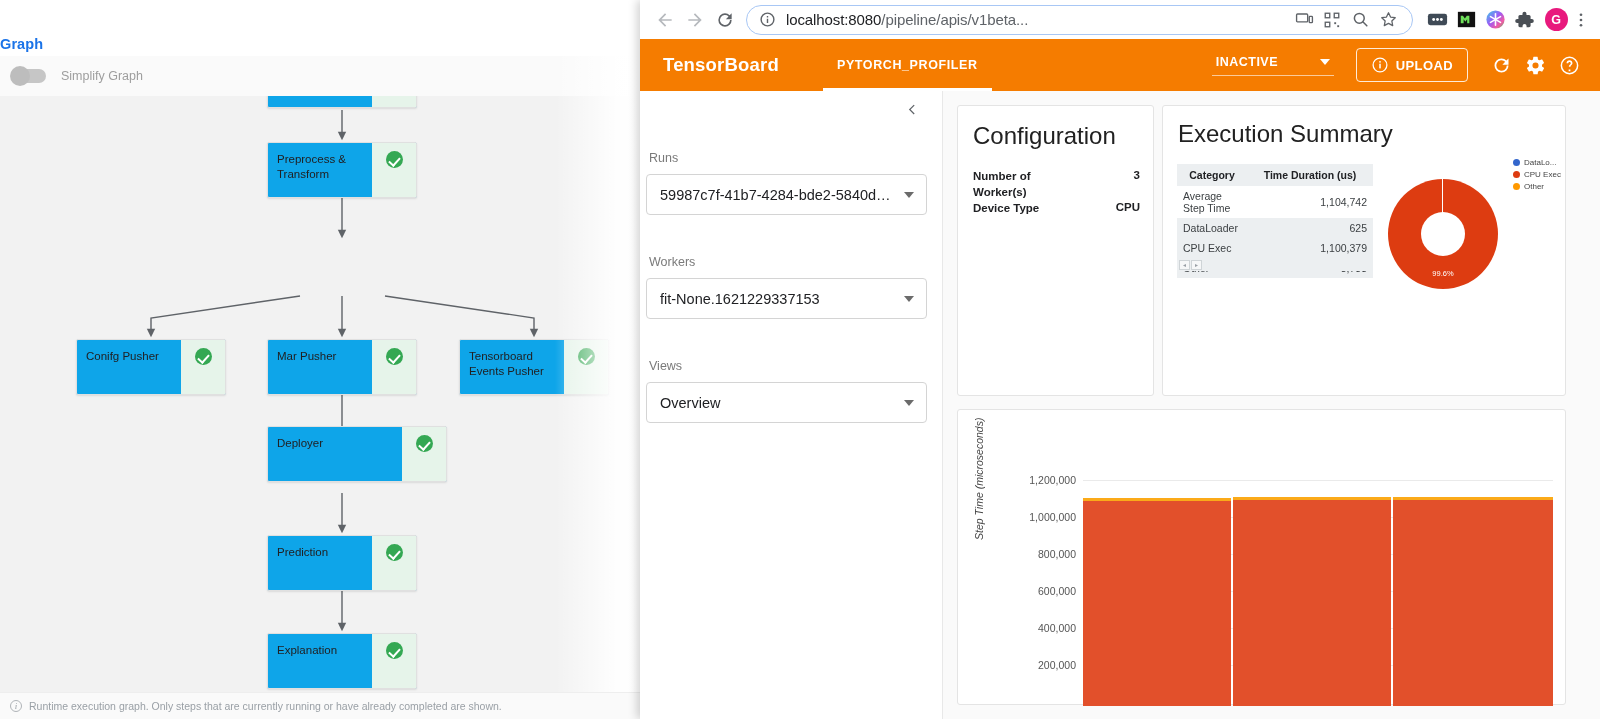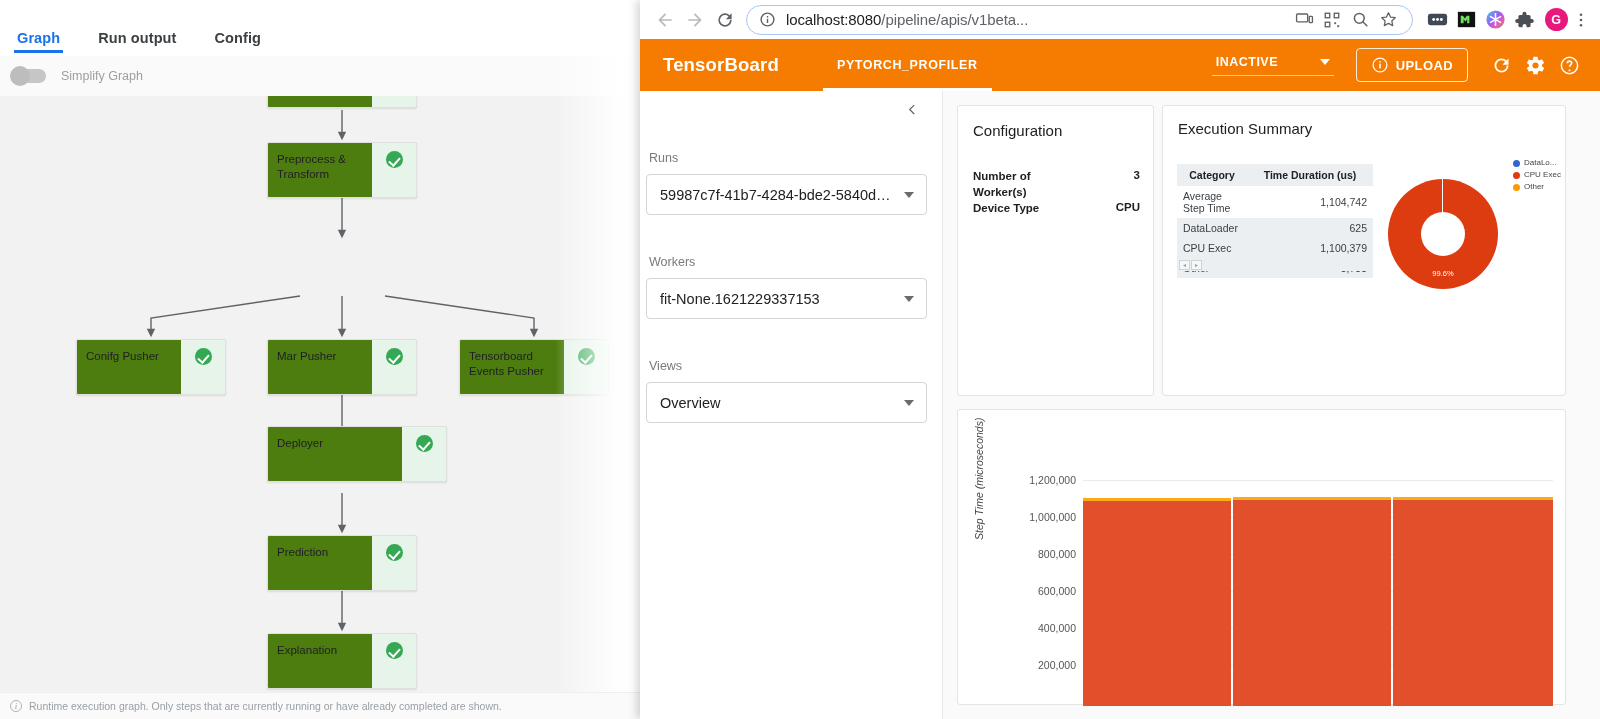--- a/index.html
+++ b/index.html
@@ -10,22 +10,22 @@
     background: #ffffff;
   }
   #root { position: relative; width: 1600px; height: 719px; }
 
   
   #kf-panel {
     position: absolute; left: 0; top: 0; width: 640px; height: 719px;
     background: #ffffff; overflow: hidden;
   }
   #kf-tabs {
-    position: absolute; left: 0; top: 30px; width: 640px; height: 28px;
-    display: flex; align-items: flex-start; padding-left: 17px; gap: 38px;
+    position: absolute; left: 0; top: 36px; width: 640px; height: 28px;
+    display: flex; align-items: flex-start; gap: 38px; flex-direction: column;
   }
   .kf-tab {
     font-size: 14.5px; font-weight: bold; color: #3c4043;
     letter-spacing: .1px; padding-bottom: 7px; cursor: pointer; position: relative;
   }
   .kf-tab.active { color: #1a73e8; }
   .kf-tab.active::after {
     content: ""; position: absolute; left: -3px; right: -3px; bottom: 0;
     height: 3px; background: #1a73e8;
   }
@@ -42,21 +42,21 @@
     width: 20px; height: 20px; border-radius: 50%; background: #bdbdbd;
   }
   #kf-toggle-label {
     margin-left: 15px; font-size: 12.5px; color: #9e9e9e;
   }
   #kf-canvas {
     position: absolute; left: 0; top: 96px; width: 640px; height: 596px;
     background: #f2f2f2; overflow: hidden;
   }
   .node {
-    position: absolute; background: #4d7c0f; border: 1px solid #e0e0e0;
+    position: absolute; background: #0ea5e9; border: 1px solid #e0e0e0;
     border-radius: 2px; box-shadow: 0 1px 2px rgba(0,0,0,.10);
     display: flex; cursor: pointer;
   }
   .node-body { flex: 1; padding: 9px 10px 0 9px; }
   .node-label {
     font-size: 11.5px; color: #202124; line-height: 1.32; font-weight: 400;
   }
   .node-status {
     width: 44px; background: #e6f4ea; display: flex;
     align-items: flex-start; justify-content: center; padding-top: 8px;
@@ -182,21 +182,21 @@
   .field-select .caret {
     width: 0; height: 0; margin-left: 8px;
     border-left: 5px solid transparent; border-right: 5px solid transparent;
     border-top: 6px solid #6b6b6b; flex: none;
   }
 
   #tb-content { position: absolute; left: 303px; top: 0; width: 657px; height: 628px; padding: 14px 0 0 14px; }
   .card {
     position: absolute; background: #fff; border: 1px solid #e4e4e4; border-radius: 3px;
   }
-  .card-title { font-size: 15px; color: #212121; font-weight: 400; }
+  .card-title { font-size: 24px; color: #212121; font-weight: 400; }
 
   
   #card-config { left: 14px; top: 14px; width: 197px; height: 291px; }
   #config-title { position: absolute; left: 15px; top: 16px; }
   .cfg-row { position: absolute; left: 15px; width: 167px; font-size: 11.5px; font-weight: bold; color: #202124; }
   .cfg-row .k { float: left; width: 110px; line-height: 1.35; }
   .cfg-row .v { float: right; }
 
   
   #card-exec { left: 219px; top: 14px; width: 404px; height: 291px; }
@@ -230,21 +230,21 @@
   }
   #donut::after {
     content: ""; position: absolute; left: 33px; top: 33px;
     width: 44px; height: 44px; border-radius: 50%; background: #fff;
   }
   #donut-pct {
     position: absolute; left: 0; right: 0; bottom: 11px; text-align: center;
     font-size: 7.5px; color: #fff; z-index: 2;
   }
   #donut-legend { position: absolute; left: 145px; top: 4px; }
-  .legend-row { display: flex; align-items: flex-end; gap: 4px; margin-bottom: 3px; }
+  .legend-row { display: flex; align-items: center; gap: 4px; margin-bottom: 3px; }
   .legend-dot { width: 7px; height: 7px; border-radius: 50%; flex: none; }
   .legend-text { font-size: 8px; color: #444; white-space: nowrap; }
 
   
   #card-step { left: 14px; top: 318px; width: 609px; height: 296px; }
   #step-title { position: absolute; left: 15px; top: 14px; display: flex; align-items: center; gap: 7px; }
   #step-chart { position: absolute; left: 20px; top: 70px; width: 575px; height: 226px; }
   #y-axis-label {
     position: absolute; left: -5px; top: 60px;
     transform: rotate(-90deg); transform-origin: left top;

